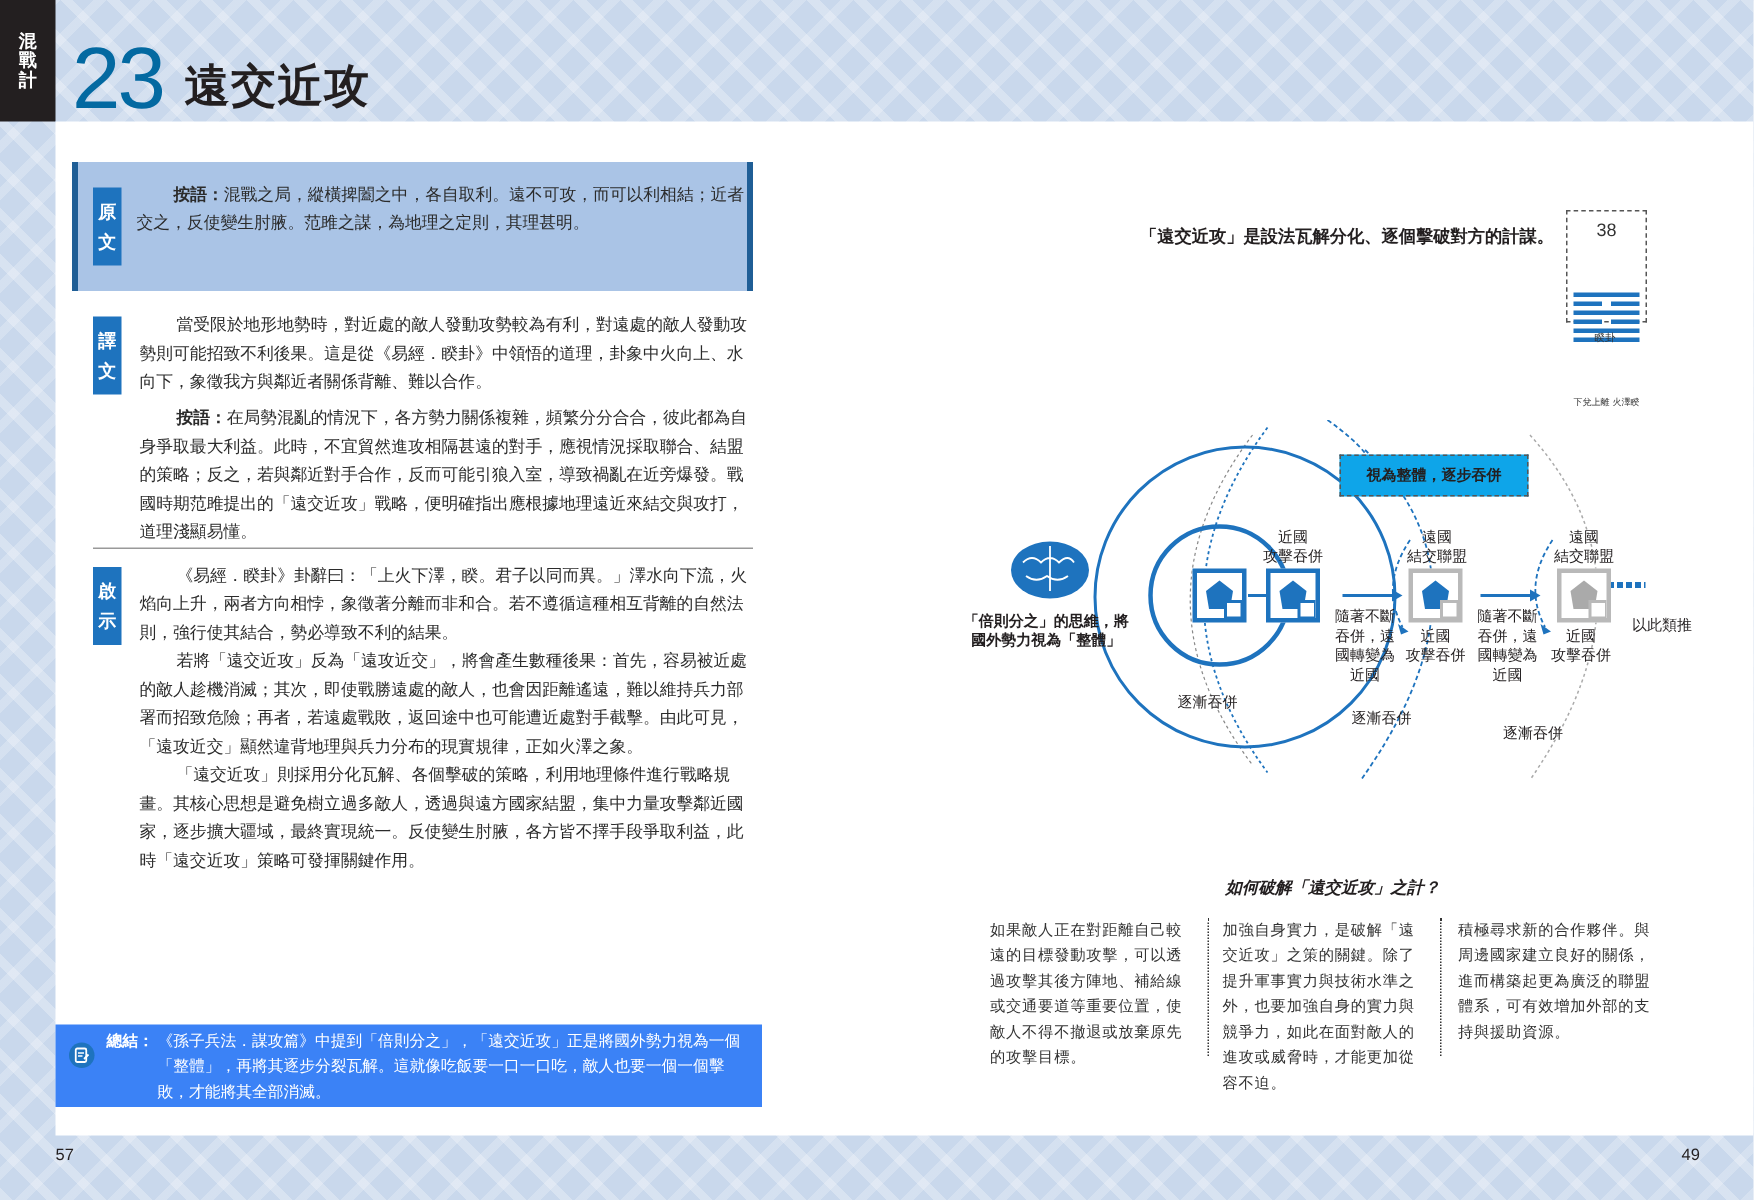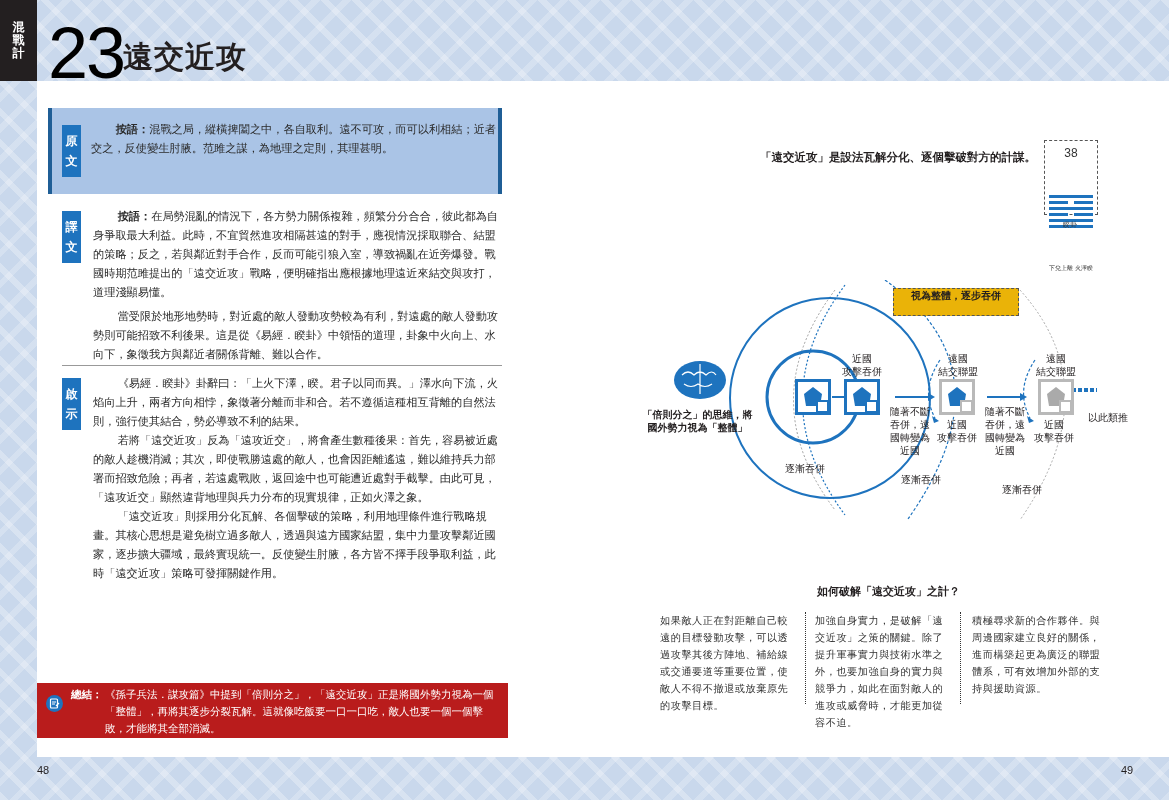--- a/index.html
+++ b/index.html
@@ -15,21 +15,21 @@
   }
   .side-tab {
     position: absolute; left: 0; top: 0; width: 37px; height: 81px;
     background: #231f20; color: #fff;
     display: flex; flex-direction: column; align-items: center; justify-content: center;
     font-size: 12px; font-weight: bold; line-height: 13px;
   }
   .chapter-num {
     position: absolute; left: 48px; top: 24px;
     font-family: "Liberation Sans", sans-serif;
-    font-size: 72px; line-height: 58px; color: #000000; font-weight: normal; letter-spacing: -2px;
+    font-size: 58px; line-height: 58px; color: #0369a1; font-weight: normal; letter-spacing: -2px;
   }
   .chapter-title {
     position: absolute; left: 123px; top: 37px;
     font-size: 30px; font-weight: bold; color: #231f20; letter-spacing: 1px;
   }
   .page {
     position: absolute; left: 37px; top: 81px; width: 1132px; height: 676px;
     background: #fff;
   }
   .page-num { position: absolute; font-size: 11px; color: #231f20; font-family: "Liberation Sans", sans-serif; }
@@ -45,21 +45,21 @@
     font-size: 12px; font-weight: bold; display: flex; flex-direction: column;
     align-items: center; justify-content: space-around; padding: 6px 0;
   }
   .para { position: absolute; font-size: 11.2px; line-height: 19px; color: #2b2b2b; }
   .para p { text-indent: 2.2em; margin-bottom: 5px; }
   .para b { font-weight: bold; }
   .classical { font-family: "DejaVu Serif", "Liberation Serif", serif; }
   .divider { position: absolute; left: 62px; top: 365px; width: 440px; height: 1px; background: #999; }
   .summary {
     position: absolute; left: 37px; top: 683px; width: 471px; height: 55px;
-    background: #b91c1c; color: #fff; font-size: 10.5px; line-height: 17px;
+    background: #3b82f6; color: #fff; font-size: 10.5px; line-height: 17px;
   }
   .summary-icon {
     position: absolute; left: 9px; top: 12px; width: 17px; height: 17px; border-radius: 50%;
     background: #1e73be; display: flex; align-items: center; justify-content: center;
   }
   .summary-label { position: absolute; left: 34px; top: 3px; font-weight: bold; }
   .summary-text { position: absolute; left: 68px; top: 3px; width: 395px; }
 
   
   .headline { position: absolute; left: 760px; top: 150px; font-size: 11.5px; font-weight: bold; color: #231f20; }
@@ -73,21 +73,21 @@
   .hex-line span { background: #1e73be; height: 3px; }
   .hex-caption { font-size: 6px; margin-top: 2px; color: #333; }
   .hex-name { position: absolute; left: 1063px; top: 220px; font-size: 7px; color: #333; }
 
   .diagram { position: absolute; left: 640px; top: 280px; width: 500px; height: 240px; }
   .dtext { position: absolute; font-size: 10px; line-height: 13px; text-align: center; color: #231f20; }
   .dtext.bold { font-weight: bold; }
   .bldg { position: absolute; width: 36px; height: 36px; border: 3px solid #1e73be; background: #fff; }
   .bldg.grey { border-color: #b9b9b9; }
 
-  .break-title { position: absolute; left: 817px; top: 584px; font-size: 11px; font-weight: bold; color: #231f20; }
+  .break-title { position: absolute; left: 817px; top: 584px; font-size: 11px; font-weight: bold; color: #231f20; font-style: italic; }
   .col {
     position: absolute; top: 612px; font-size: 10.2px; line-height: 17px; color: #333; width: 138px;
     letter-spacing: 0.5px;
   }
   .vdots { position: absolute; top: 612px; width: 0; height: 92px; border-left: 1.5px dotted #333; }
 </style>
 </head>
 <body>
 
 <div class="side-tab">
@@ -107,22 +107,22 @@
 </div>
 <div class="para" style="left:92px; top:120px; width:404px;">
   <p style="margin-bottom:0; text-indent:2.2em; margin-left:-1px;"><b>按語：</b><span>混戰之局，縱橫捭闔之中，各自取利。遠不可攻，而可以利相結；近者交之，反使變生肘腋。范雎之謀，為地理之定則，其理甚明。</span></p>
 </div>
 
 <div class="vlabel" style="left:62px; top:211px; height:52px;">
   <span>譯</span>
   <span>文</span>
 </div>
 <div class="para" style="left:93px; top:207px; width:408px;">
+  <p>當受限於地形地勢時，對近處的敵人發動攻勢較為有利，對遠處的敵人發動攻勢則可能招致不利後果。這是從《易經．睽卦》中領悟的道理，卦象中火向上、水向下，象徵我方與鄰近者關係背離、難以合作。</p>
   <p><b>按語：</b><span>在局勢混亂的情況下，各方勢力關係複雜，頻繁分分合合，彼此都為自身爭取最大利益。此時，不宜貿然進攻相隔甚遠的對手，應視情況採取聯合、結盟的策略；反之，若與鄰近對手合作，反而可能引狼入室，導致禍亂在近旁爆發。戰國時期范雎提出的「遠交近攻」戰略，便明確指出應根據地理遠近來結交與攻打，道理淺顯易懂。</span></p>
-  <p>當受限於地形地勢時，對近處的敵人發動攻勢較為有利，對遠處的敵人發動攻勢則可能招致不利後果。這是從《易經．睽卦》中領悟的道理，卦象中火向上、水向下，象徵我方與鄰近者關係背離、難以合作。</p>
 </div>
 
 <div class="divider"></div>
 
 <div class="vlabel" style="left:62px; top:378px; height:52px;">
   <span>啟</span>
   <span>示</span>
 </div>
 <div class="para" style="left:93px; top:374px; width:408px;">
   <p style="margin-bottom:0;"><span>《易經．睽卦》卦辭曰：「</span><span class="classical">上火下澤，睽。君子以同而異。</span><span>」澤水向下流，火焰向上升，兩者方向相悖，象徵著分離而非和合。若不遵循這種相互背離的自然法則，強行使其結合，勢必導致不利的結果。</span></p>
@@ -136,21 +136,21 @@
         <rect x="1.5" y="1" width="7" height="9" rx="1" fill="none" stroke="#fff" stroke-width="1.2"></rect>
         <line x1="3" y1="4" x2="7" y2="4" stroke="#fff" stroke-width="1"></line>
         <line x1="3" y1="6" x2="6" y2="6" stroke="#fff" stroke-width="1"></line>
         <path d="M7 8 L10 5" stroke="#fff" stroke-width="1.2"></path>
       </svg>
   </div>
   <div class="summary-label">總結：</div>
   <div class="summary-text">《孫子兵法．謀攻篇》中提到「倍則分之」，「遠交近攻」正是將國外勢力視為一個「整體」，再將其逐步分裂瓦解。這就像吃飯要一口一口吃，敵人也要一個一個擊敗，才能將其全部消滅。</div>
 </div>
 
-<div class="page-num" style="left:37px; top:764px;">48</div>
+<div class="page-num" style="left:37px; top:764px;">57</div>
 
 <div class="headline">「遠交近攻」是設法瓦解分化、逐個擊破對方的計謀。</div>
 
 <div class="hexbox">
   <div class="hex-num">38</div>
   <div class="hex-lines">
     <div class="hex-line">
         <span style="width:44px"></span>
       </div>
     <div class="hex-line">
@@ -202,21 +202,21 @@
     <path d="M245 0 Q262 12 270 22" fill="none" stroke="#1e73be" stroke-width="1.2" stroke-dasharray="3,2"></path>
 
     <line x1="420" y1="110" x2="457" y2="110" stroke="#1e73be" stroke-width="4" stroke-dasharray="4,2"></line>
 
     <g>
       <ellipse cx="60" cy="100" rx="26" ry="19" fill="#1e73be"></ellipse>
       <path d="M42 95 q6 -6 12 0 q6 -6 12 0 q6 -6 10 0 M44 104 q7 5 14 0 q7 5 14 0 M60 84 v30" stroke="#fff" stroke-width="1.2" fill="none"></path>
     </g>
   </svg>
 
-  <div style="position:absolute; left:253px; top:8px; width:126px; height:28px; border:1px dashed #555; background:#eab308; display:flex; justify-content:center;">
+  <div style="position:absolute; left:253px; top:23px; width:126px; height:28px; border:1px dashed #555; background:#0ea5e9; display:flex; align-items:center; justify-content:center;">
     <span class="dtext bold" style="position:static;">視為整體，逐步吞併</span>
   </div>
 
   <div class="bldg" style="left:155px; top:99px;"><svg width="30" height="30">
         <polygon points="15,5 24,12 22,24 8,24 6,12" fill="#1e73be"></polygon>
         <rect x="19" y="19" width="11" height="11" fill="#fff" stroke="#1e73be" stroke-width="2"></rect>
       </svg></div>
   <div class="bldg" style="left:204px; top:99px;"><svg width="30" height="30">
         <polygon points="15,5 24,12 22,24 8,24 6,12" fill="#1e73be"></polygon>
         <rect x="19" y="19" width="11" height="11" fill="#fff" stroke="#1e73be" stroke-width="2"></rect>

